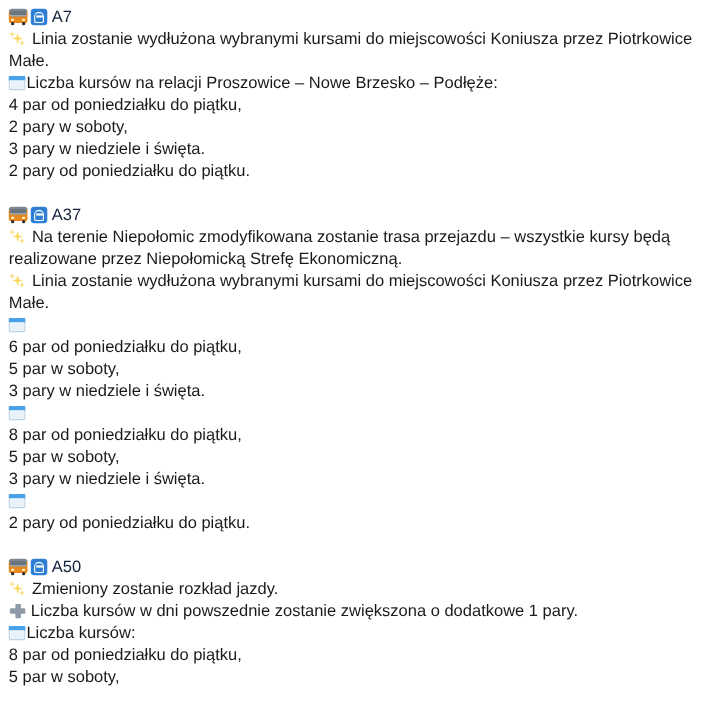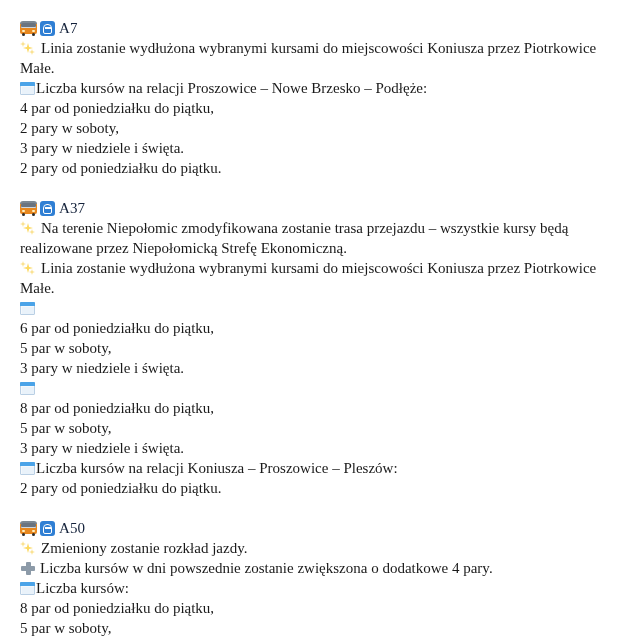--- a/index.html
+++ b/index.html
@@ -15,21 +15,21 @@
     font-size: 15px;
     line-height: 20px;
     color: #1a1a1a;
     -webkit-font-smoothing: antialiased;
   }
   #page {
     padding: 2px 4px 0 4px;
     box-sizing: border-box;
     width: 638px;
   }
-  .section { margin: 16px; font-family: Liberation Serif, serif; }
+  .section { margin: 4px; }
   .section + .section { margin-top: 20px; }
 
   .line {
     margin: 0;
     padding: 0;
     white-space: normal;
   }
   .route-head {
     display: block;
     white-space: nowrap;
@@ -199,24 +199,24 @@
       <div class="line"><span class="ico ico-spark"><i class="s sm1"></i><i class="s big"></i><i class="s sm2"></i></span><span class="txt">Na terenie Niepołomic zmodyfikowana zostanie trasa przejazdu – wszystkie kursy będą realizowane przez Niepołomicką Strefę Ekonomiczną.</span></div>
       <div class="line"><span class="ico ico-spark"><i class="s sm1"></i><i class="s big"></i><i class="s sm2"></i></span><span class="txt">Linia zostanie wydłużona wybranymi kursami do miejscowości Koniusza przez Piotrkowice Małe.</span></div>
       <div class="line"><span class="ico ico-cal"><i class="pad"></i><i class="sheet"></i><i class="top"></i></span></div>
       <div class="line"><span class="txt">6 par od poniedziałku do piątku,</span></div>
       <div class="line"><span class="txt">5 par w soboty,</span></div>
       <div class="line"><span class="txt">3 pary w niedziele i święta.</span></div>
       <div class="line"><span class="ico ico-cal"><i class="pad"></i><i class="sheet"></i><i class="top"></i></span></div>
       <div class="line"><span class="txt">8 par od poniedziałku do piątku,</span></div>
       <div class="line"><span class="txt">5 par w soboty,</span></div>
       <div class="line"><span class="txt">3 pary w niedziele i święta.</span></div>
-      <div class="line"><span class="ico ico-cal"><i class="pad"></i><i class="sheet"></i><i class="top"></i></span><span class="txt">Liczba kursów na relacji Koniusza – Proszowice – Pleszów:</span></div>
+      <div class="line"><span class="ico ico-cal"><i class="pad"></i><i class="sheet"></i><i class="top"></i></span></div>
       <div class="line"><span class="txt">2 pary od poniedziałku do piątku.</span></div>
     </div>
     <div class="section">
       <div class="line route-head"><span class="ico ico-bus"><i class="body"></i><i class="roof"></i><i class="glass"></i><i class="lamp1"></i><i class="lamp2"></i><i class="w1"></i><i class="w2"></i></span><span class="ico ico-stop"><i class="sq"></i><i class="inner"></i><i class="bar"></i></span><span class="route-label txt">A50</span></div>
       <div class="line"><span class="ico ico-spark"><i class="s sm1"></i><i class="s big"></i><i class="s sm2"></i></span><span class="txt">Zmieniony zostanie rozkład jazdy.</span></div>
-      <div class="line"><span class="ico ico-plus"><i class="h"></i><i class="v"></i></span><span class="txt">Liczba kursów w dni powszednie zostanie zwiększona o dodatkowe 4 pary.</span></div>
+      <div class="line"><span class="ico ico-plus"><i class="h"></i><i class="v"></i></span><span class="txt">Liczba kursów w dni powszednie zostanie zwiększona o dodatkowe 1 pary.</span></div>
       <div class="line"><span class="ico ico-cal"><i class="pad"></i><i class="sheet"></i><i class="top"></i></span><span class="txt">Liczba kursów:</span></div>
       <div class="line"><span class="txt">8 par od poniedziałku do piątku,</span></div>
       <div class="line"><span class="txt">5 par w soboty,</span></div>
     </div>
   </div>
 
 </body></html>

